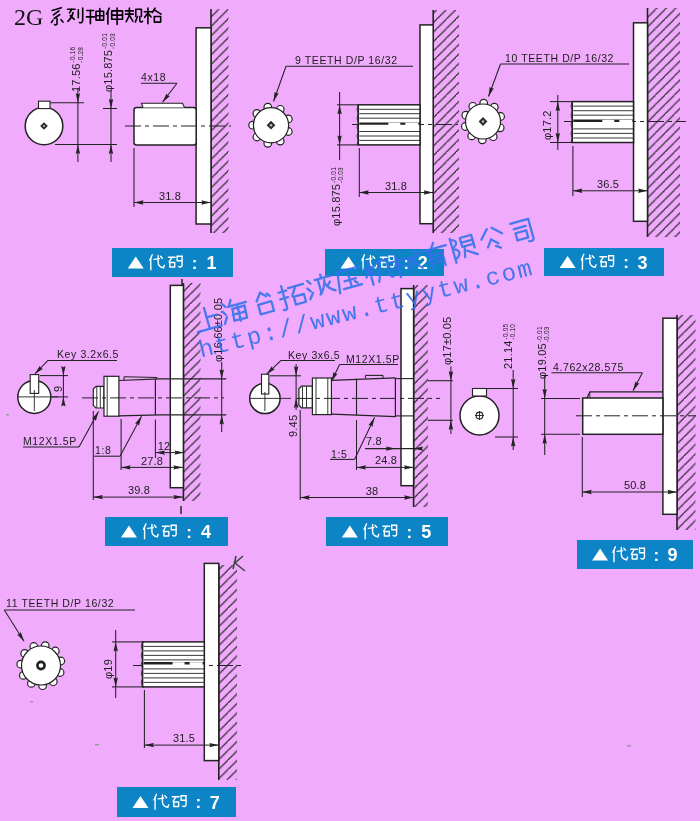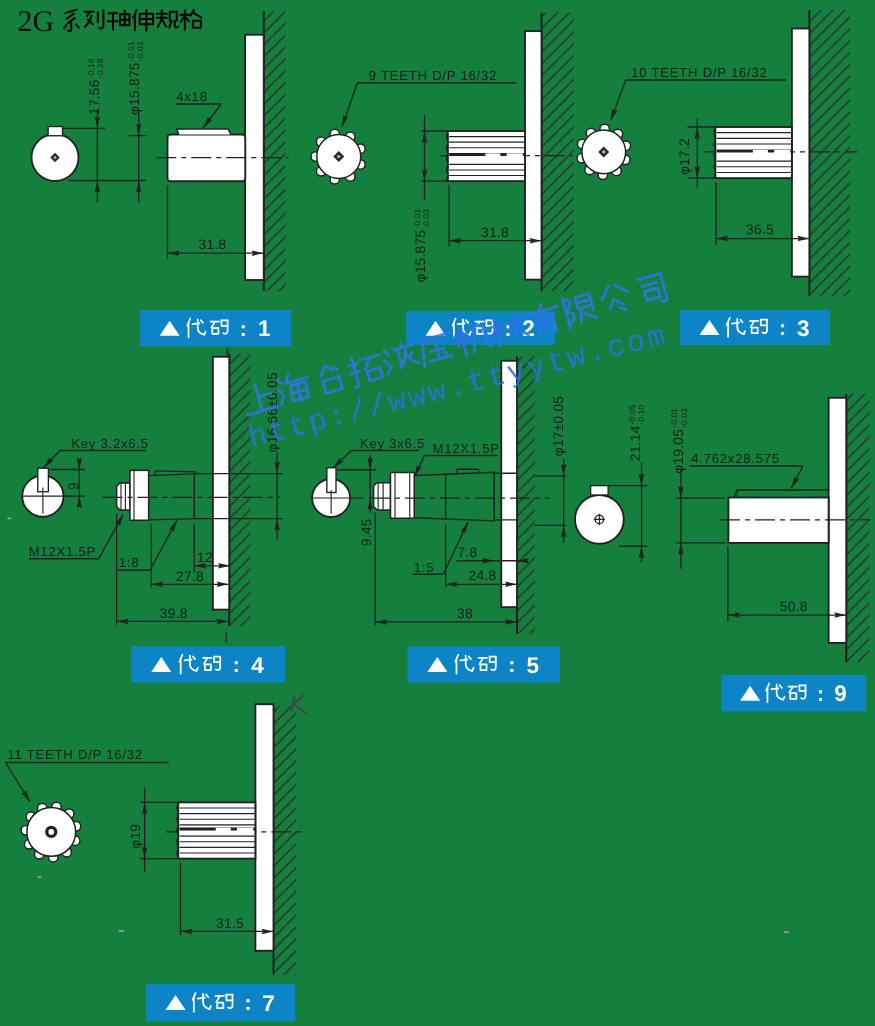--- a/index.html
+++ b/index.html
@@ -1,15 +1,15 @@
 <!DOCTYPE html>
 <html><head><meta charset="utf-8">
 <style>
 html,body{margin:0;padding:0;background:#fff}
-#page{position:relative;width:700px;height:821px;background:#15803d;overflow:hidden;font-family:"Liberation Sans",sans-serif}
+#page{position:relative;width:700px;height:821px;background:#f0abfc;overflow:hidden;font-family:"Liberation Sans",sans-serif}
 svg{filter:blur(0.28px)}
 text{font-family:"Liberation Sans",sans-serif}
 .dt{font-size:11px;letter-spacing:.2px;fill:#1c1c1c}
 .lb{font-size:10.5px;letter-spacing:.6px;fill:#1c1c1c}
 </style></head><body>
 <div id="page">
 <svg width="700" height="821" viewBox="0 0 700 821" shape-rendering="geometricPrecision">
 <defs>
 <pattern id="hat" width="9.5" height="9.5" patternUnits="userSpaceOnUse">
           <path d="M-2,11.5 L11.5,-2 M7.5,11.5 L21,-2" stroke="#2e2e2e" stroke-width="1.2" fill="none"></path>

